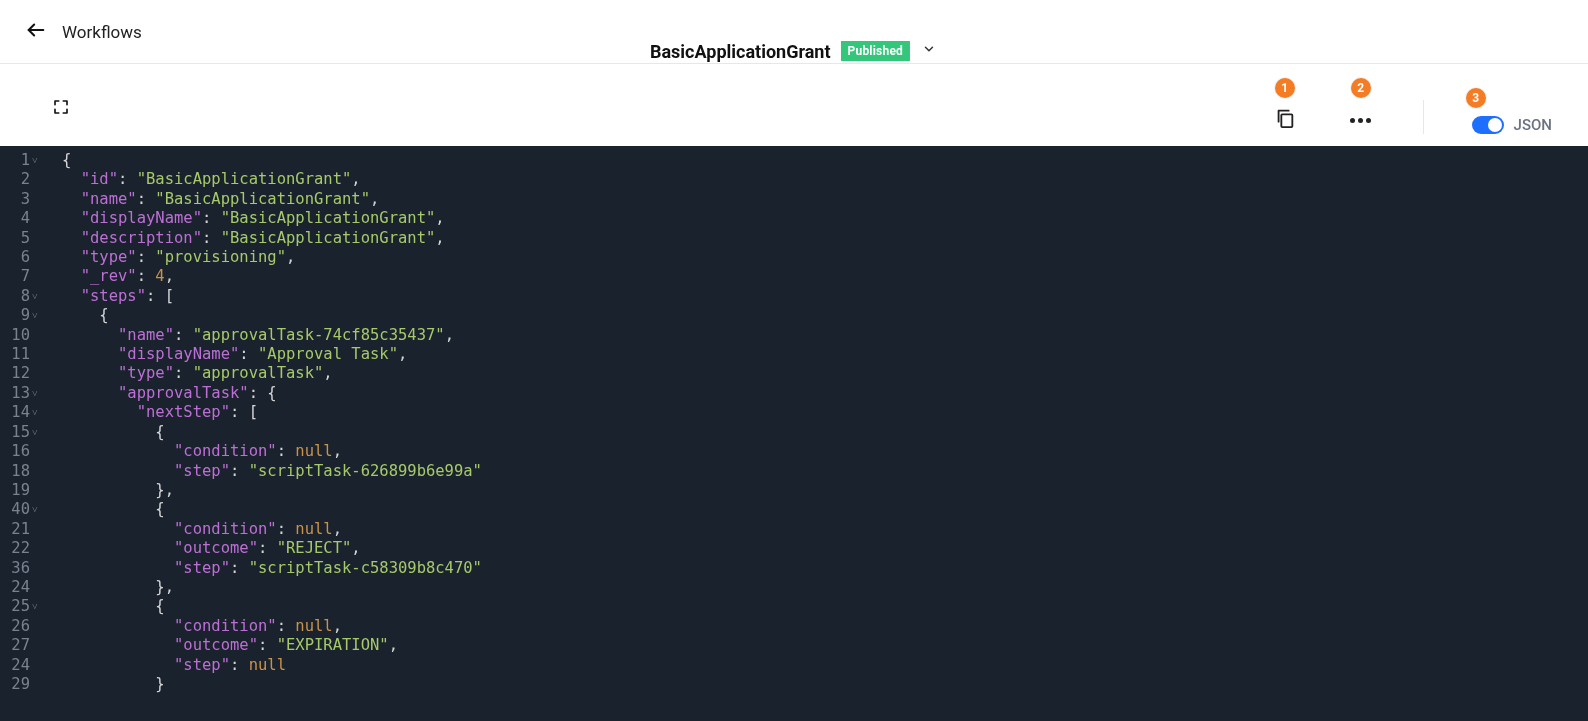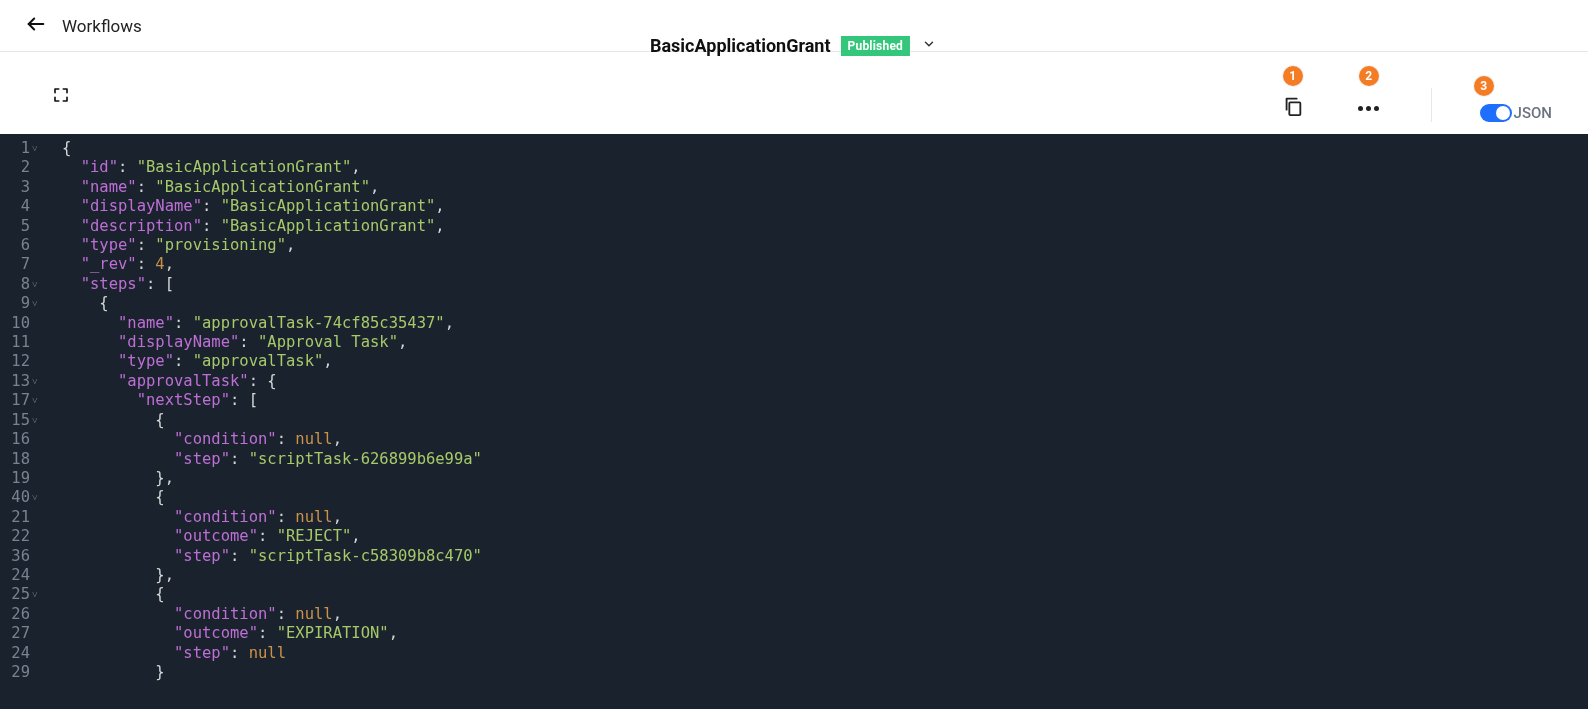--- a/index.html
+++ b/index.html
@@ -9,21 +9,21 @@
       color: #222;
       width: 1588px;
       height: 721px;
       overflow: hidden;
     }
 
     
     .topbar {
       display: flex;
       align-items: center;
-      height: 52px;
+      height: 64px;
       border-bottom: 1px solid #e5e7eb;
       padding: 16px 24px;
       position: relative;
     }
     .back-btn {
       display: inline-flex;
       align-items: center;
       justify-content: center;
       width: 24px;
       height: 24px;
@@ -34,21 +34,20 @@
     .breadcrumb-label {
       font-size: 17px;
       font-weight: 400;
       color: #222;
     }
     .title-center {
       position: absolute;
       left: 50%;
       transform: translateX(-50%);
       display: flex;
-      align-items: center;
       gap: 10px;
       margin-top: 40px;
     }
     .page-title {
       font-size: 18px;
       font-weight: 700;
       color: #111;
     }
     .badge-published {
       display: inline-flex;
@@ -132,21 +131,21 @@
 
     .divider-v {
       width: 1px;
       height: 34px;
       background: #e5e7eb;
       align-self: center;
     }
     .json-toggle-wrap {
       display: flex;
       align-items: flex-start;
-      gap: 2px;
+      gap: 10px;
     }
     .toggle {
       position: relative;
       width: 32px;
       height: 18px;
       background: #1f6fff;
       border-radius: 999px;
       cursor: pointer;
     }
     .toggle .knob {
@@ -298,21 +297,21 @@
       <div class="code-line"><span class="gutter">4</span><span class="fold"></span><span class="code"><span class="tok-punc">  </span><span class="tok-key">"displayName"</span><span class="tok-punc">: </span><span class="tok-str">"BasicApplicationGrant"</span><span class="tok-punc">,</span></span></div>
       <div class="code-line"><span class="gutter">5</span><span class="fold"></span><span class="code"><span class="tok-punc">  </span><span class="tok-key">"description"</span><span class="tok-punc">: </span><span class="tok-str">"BasicApplicationGrant"</span><span class="tok-punc">,</span></span></div>
       <div class="code-line"><span class="gutter">6</span><span class="fold"></span><span class="code"><span class="tok-punc">  </span><span class="tok-key">"type"</span><span class="tok-punc">: </span><span class="tok-str">"provisioning"</span><span class="tok-punc">,</span></span></div>
       <div class="code-line"><span class="gutter">7</span><span class="fold"></span><span class="code"><span class="tok-punc">  </span><span class="tok-key">"_rev"</span><span class="tok-punc">: </span><span class="tok-num">4</span><span class="tok-punc">,</span></span></div>
       <div class="code-line"><span class="gutter">8</span><span class="fold">˅</span><span class="code"><span class="tok-punc">  </span><span class="tok-key">"steps"</span><span class="tok-punc">: [</span></span></div>
       <div class="code-line"><span class="gutter">9</span><span class="fold">˅</span><span class="code"><span class="tok-punc">    </span><span class="tok-punc">{</span></span></div>
       <div class="code-line"><span class="gutter">10</span><span class="fold"></span><span class="code"><span class="tok-punc">      </span><span class="tok-key">"name"</span><span class="tok-punc">: </span><span class="tok-str">"approvalTask-74cf85c35437"</span><span class="tok-punc">,</span></span></div>
       <div class="code-line"><span class="gutter">11</span><span class="fold"></span><span class="code"><span class="tok-punc">      </span><span class="tok-key">"displayName"</span><span class="tok-punc">: </span><span class="tok-str">"Approval Task"</span><span class="tok-punc">,</span></span></div>
       <div class="code-line"><span class="gutter">12</span><span class="fold"></span><span class="code"><span class="tok-punc">      </span><span class="tok-key">"type"</span><span class="tok-punc">: </span><span class="tok-str">"approvalTask"</span><span class="tok-punc">,</span></span></div>
       <div class="code-line"><span class="gutter">13</span><span class="fold">˅</span><span class="code"><span class="tok-punc">      </span><span class="tok-key">"approvalTask"</span><span class="tok-punc">: {</span></span></div>
-      <div class="code-line"><span class="gutter">17</span><span class="fold">˅</span><span class="code"><span class="tok-punc">        </span><span class="tok-key">"nextStep"</span><span class="tok-punc">: [</span></span></div>
+      <div class="code-line"><span class="gutter">14</span><span class="fold">˅</span><span class="code"><span class="tok-punc">        </span><span class="tok-key">"nextStep"</span><span class="tok-punc">: [</span></span></div>
       <div class="code-line"><span class="gutter">15</span><span class="fold">˅</span><span class="code"><span class="tok-punc">          </span><span class="tok-punc">{</span></span></div>
       <div class="code-line"><span class="gutter">16</span><span class="fold"></span><span class="code"><span class="tok-punc">            </span><span class="tok-key">"condition"</span><span class="tok-punc">: </span><span class="tok-null">null</span><span class="tok-punc">,</span></span></div>
       <div class="code-line"><span class="gutter">18</span><span class="fold"></span><span class="code"><span class="tok-punc">            </span><span class="tok-key">"step"</span><span class="tok-punc">: </span><span class="tok-str">"scriptTask-626899b6e99a"</span></span></div>
       <div class="code-line"><span class="gutter">19</span><span class="fold"></span><span class="code"><span class="tok-punc">          </span><span class="tok-punc">},</span></span></div>
       <div class="code-line"><span class="gutter">40</span><span class="fold">˅</span><span class="code"><span class="tok-punc">          </span><span class="tok-punc">{</span></span></div>
       <div class="code-line"><span class="gutter">21</span><span class="fold"></span><span class="code"><span class="tok-punc">            </span><span class="tok-key">"condition"</span><span class="tok-punc">: </span><span class="tok-null">null</span><span class="tok-punc">,</span></span></div>
       <div class="code-line"><span class="gutter">22</span><span class="fold"></span><span class="code"><span class="tok-punc">            </span><span class="tok-key">"outcome"</span><span class="tok-punc">: </span><span class="tok-str">"REJECT"</span><span class="tok-punc">,</span></span></div>
       <div class="code-line"><span class="gutter">36</span><span class="fold"></span><span class="code"><span class="tok-punc">            </span><span class="tok-key">"step"</span><span class="tok-punc">: </span><span class="tok-str">"scriptTask-c58309b8c470"</span></span></div>
       <div class="code-line"><span class="gutter">24</span><span class="fold"></span><span class="code"><span class="tok-punc">          </span><span class="tok-punc">},</span></span></div>
       <div class="code-line"><span class="gutter">25</span><span class="fold">˅</span><span class="code"><span class="tok-punc">          </span><span class="tok-punc">{</span></span></div>

